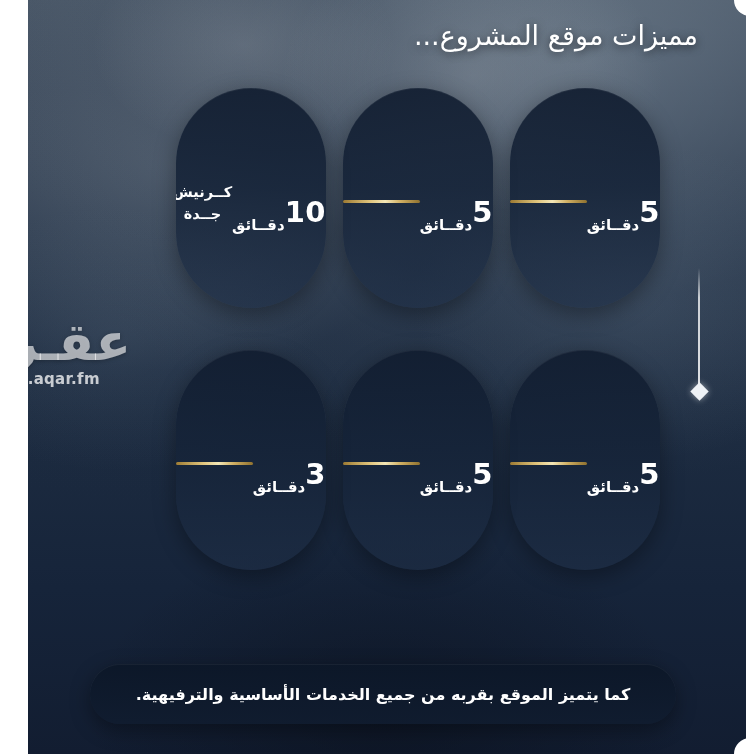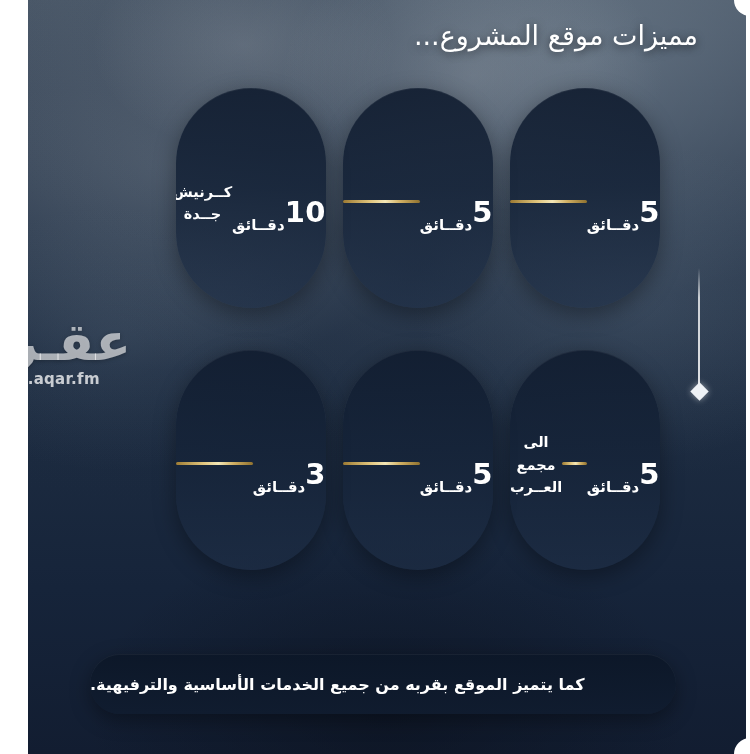--- a/index.html
+++ b/index.html
@@ -163,29 +163,29 @@
     height: 13px;
     background: #eef2f6;
     transform: rotate(45deg);
     box-shadow: 0 0 6px rgba(255,255,255,0.5);
   }
 
   
   .caption-bar {
     position: absolute;
     left: 62px;
-    bottom: 40px;
+    bottom: 30px;
     width: 586px;
     height: 60px;
     border-radius: 30px;
     background: linear-gradient(180deg, rgba(12,23,40,0.95) 0%, rgba(16,28,47,0.92) 100%);
     box-shadow: 0 6px 20px rgba(0,0,0,0.35), inset 0 1px 0 rgba(255,255,255,0.05);
     display: flex;
     align-items: center;
-    justify-content: flex-end;
+    justify-content: center;
     direction: rtl;
   }
   .caption-text {
     color: #ffffff;
     font-size: 16px;
     font-weight: 700;
     letter-spacing: 0.2px;
     text-align: center;
   }
 
@@ -258,22 +258,20 @@
         <div class="card-unit">دقــائق</div>
         <div class="card-rule"></div>
         <div class="card-label">كــرنيش
 جــدة</div>
       </div>
 
       <div class="card">
         <div class="card-number">5</div>
         <div class="card-unit">دقــائق</div>
         <div class="card-rule"></div>
-        <div class="card-label">الى مجمع
-العــرب</div>
       </div>
 
       <div class="card">
         <div class="card-number">5</div>
         <div class="card-unit">دقــائق</div>
         <div class="card-rule"></div>
       </div>
 
       <div class="card">
         <div class="card-number">3</div>

